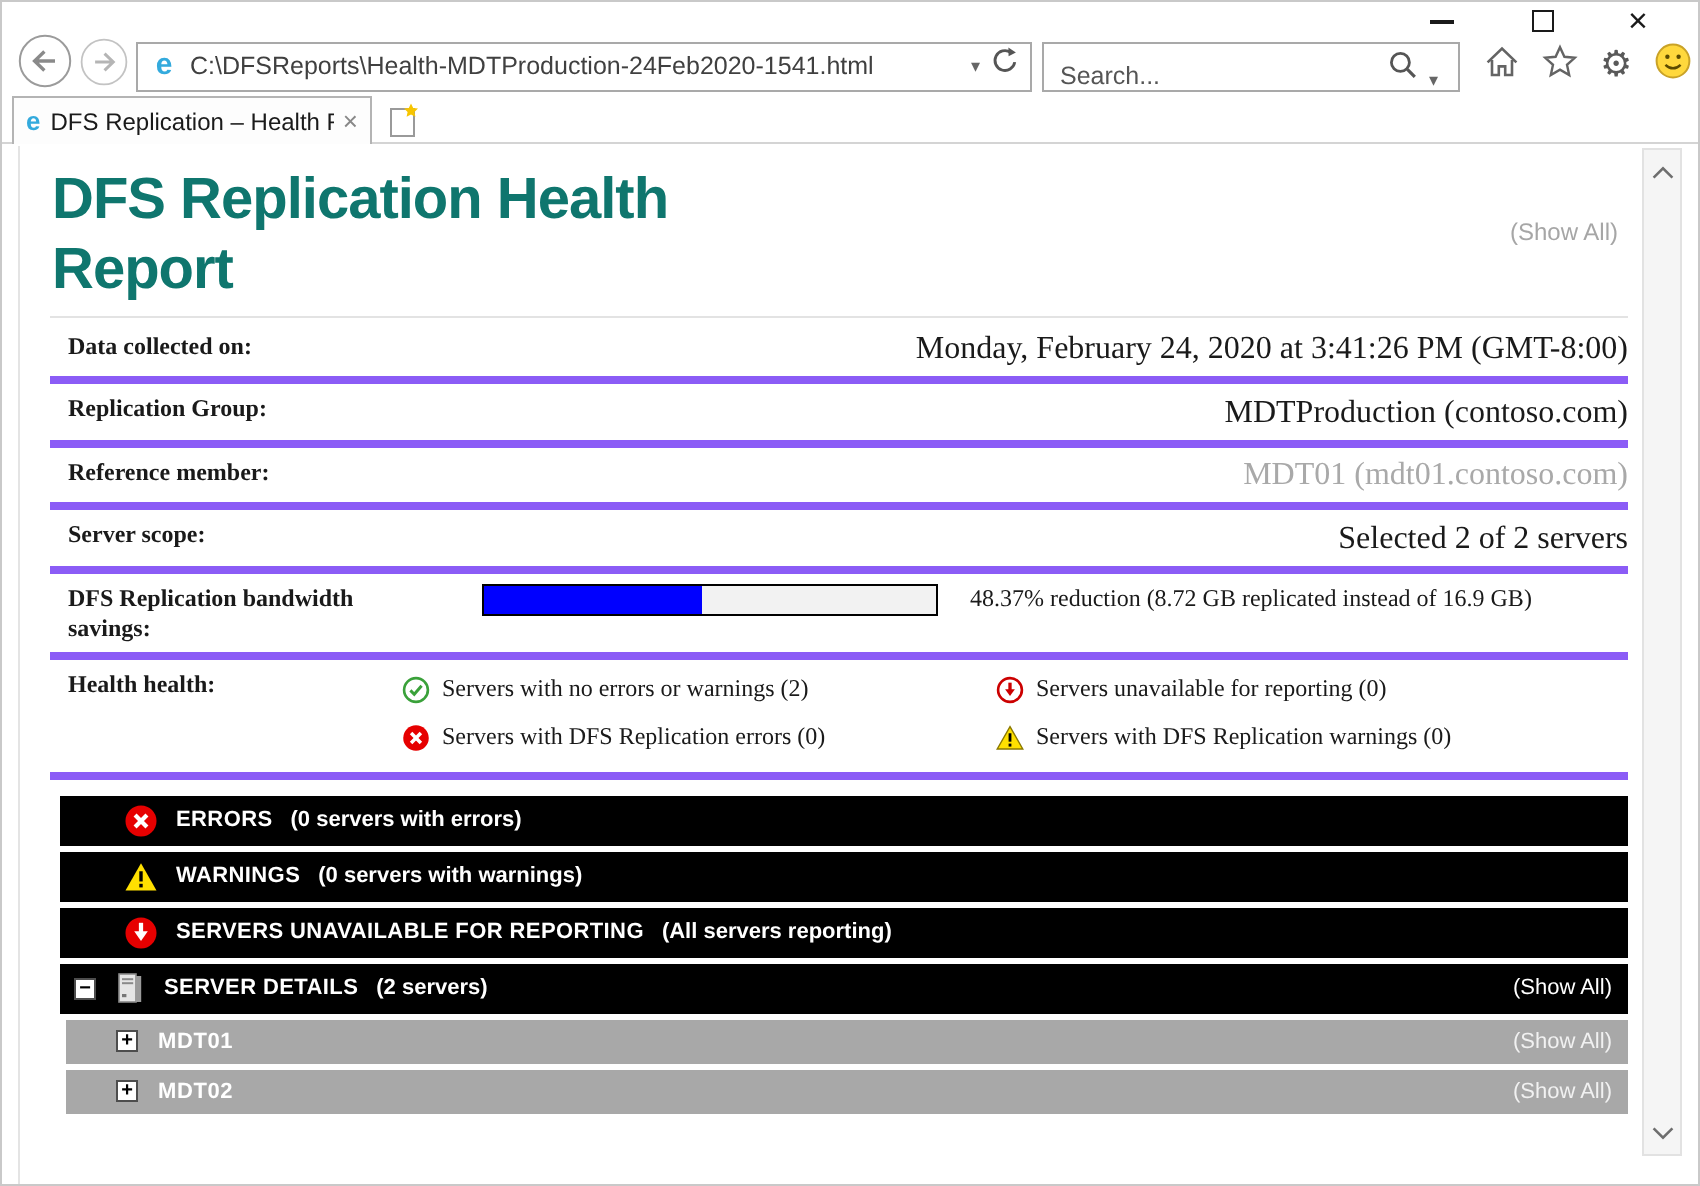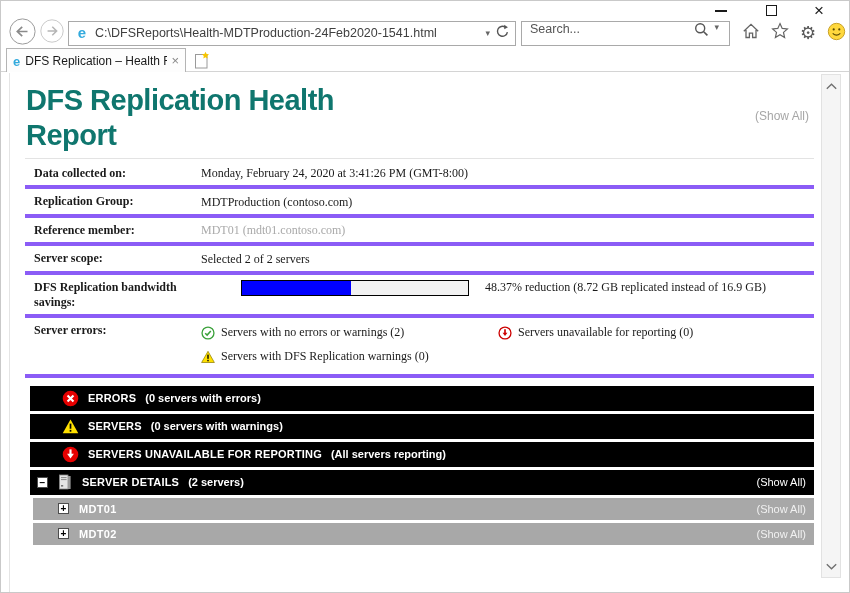--- a/index.html
+++ b/index.html
@@ -15,21 +15,21 @@
   .max-glyph { width:11px; height:11px; border:1.5px solid #1a1a1a; display:block; }
   .close-glyph { font-size:17px; line-height:15px; color:#1a1a1a; }
 
   .toolbar { position:absolute; top:18px; left:0; right:0; height:28px; display:flex; align-items:center; padding-left:8px; }
   .navbtn { flex:none; margin-right:4px; }
   .addressbar { flex:none; width:448px; height:25px; border:1px solid #a9a9a9; display:flex; align-items:center; padding:0 5px 0 4px; background:#fff; }
   .addr-favicon { flex:none; width:18px; text-align:center; }
   .ie-e { color:#33aadd; font-weight:bold; font-size:15px; font-style:normal; }
   .addr-url { flex:1; border:none; outline:none; font-family:"Liberation Sans",sans-serif; font-size:12.5px; color:#404040; background:transparent; margin-left:4px; min-width:0; }
   .caret { color:#666; font-size:9px; margin:0 5px; }
-  .searchbox { flex:none; width:209px; height:25px; border:1px solid #a9a9a9; margin-left:5px; display:flex; align-items:flex-start; padding:0 5px 0 8px; }
+  .searchbox { flex:none; width:209px; height:25px; border:1px solid #a9a9a9; margin-left:5px; display:flex; align-items:flex-end; padding:0 5px 0 8px; }
   .search-input { flex:1; border:none; outline:none; font-family:"Liberation Sans",sans-serif; font-size:12.5px; color:#000; min-width:0; }
   .search-input::placeholder { color:#555; }
   .tool-icons { display:flex; align-items:center; margin-left:12px; gap:11px; }
   .gear-glyph { font-family:"DejaVu Sans","Liberation Sans",sans-serif; font-size:18px; color:#595959; line-height:18px; }
 
   .tabbar { position:absolute; top:46px; left:0; right:0; height:25px; border-bottom:1px solid #d4d4d4; background:#fff; }
   .tab { position:absolute; left:5px; top:1px; width:180px; height:24px; border:1px solid #b4b4b4; border-bottom:none; background:#fdfdfd; display:flex; align-items:center; padding:0 6px; }
   .tab-title { font-size:12px; color:#1a1a1a; white-space:nowrap; overflow:hidden; flex:1; margin-left:5px; }
   .tab-close { color:#888; font-size:13px; margin-left:4px; cursor:default; }
   .newtab { position:absolute; left:190px; top:3px; width:22px; height:21px; display:flex; align-items:center; justify-content:center; }
@@ -38,21 +38,21 @@
   .page { position:absolute; top:72px; left:0; right:0; bottom:0; background:#fff; }
   .content { position:absolute; left:8px; top:0; right:30px; bottom:0; border-left:1px solid #e4e4e4; padding:0 5px 0 15px; }
 
   .report-head { position:relative; }
   h1 { font-size:29px; font-weight:bold; color:#0f766e; line-height:1.22; max-width:400px; margin:10px 0 4px 1px; letter-spacing:-0.5px; }
   .head-showall { position:absolute; right:5px; top:26px; font-size:12px; color:#a6a6a6; cursor:pointer; }
   .head-rule { border-bottom:1px solid #e3e3e3; margin-bottom:2px; }
 
   .frow { display:flex; border-bottom:4px solid #8b5cf6; padding:5px 0 4px 0; align-items:flex-start;font-family:Liberation Serif, serif; }
   .flabel { flex:none; width:176px; font-weight:bold; font-size:12px; padding-left:9px; }
-  .fvalue { flex:1; font-size:12px; padding-top:0.5px; }
+  .fvalue { flex:1; font-size:16px; padding-top:0.5px;text-align:right; }
   .muted { color:#a9a9a9; }
 
   .bw-wrap { display:flex; align-items:center; flex:1;margin-left:40px; }
   .bw-bar { flex:none; width:228px; height:16px; border:1px solid #000; background:#f2f2f2; }
   .bw-fill { height:100%; background:#0000ff; }
   .bw-text { font-size:12px; margin-left:16px; }
 
   .health-grid { flex:1; display:grid; grid-template-columns:297px auto; row-gap:9px; padding:2px 0 6px 0; }
   .health-item { display:flex; align-items:flex-end; gap:6px; font-size:12px; }
   .icon14 { flex:none; width:14px; height:14px; display:block; }
@@ -196,39 +196,46 @@
       <span class="flabel">DFS Replication bandwidth savings:</span>
       <div class="bw-wrap">
         <div class="bw-bar">
           <div class="bw-fill" style="width: 48.37%; background: rgb(0, 0, 255);"></div>
         </div>
         <span class="bw-text">48.37% reduction (8.72 GB replicated instead of 16.9 GB)</span>
       </div>
     </div>
 
     <div class="frow">
-      <span class="flabel">Server errors:</span>
+      <span class="flabel">Health health:</span>
       <div class="health-grid">
         <div class="health-item">
           <svg class="icon14" viewBox="0 0 16 16">
             <circle cx="8" cy="8" r="6.8" fill="#fff" stroke="#3aa13a" stroke-width="1.5"></circle>
             <path d="M4.8 8.2 L7 10.4 L11.2 5.6" fill="none" stroke="#3aa13a" stroke-width="1.7"></path>
           </svg>
           <span>Servers with no errors or warnings (2)</span>
         </div>
         <div class="health-item">
           <svg class="icon14" viewBox="0 0 16 16">
             <circle cx="8" cy="8" r="6.8" fill="#fff" stroke="#cc0000" stroke-width="1.5"></circle>
             <path d="M8 3.8 V8.2" stroke="#cc0000" stroke-width="1.9"></path>
             <path d="M5.2 7.6 L8 11.4 L10.8 7.6 Z" fill="#cc0000"></path>
           </svg>
           <span>Servers unavailable for reporting (0)</span>
         </div>
         <div class="health-item">
           <svg class="icon14" viewBox="0 0 16 16">
+            <circle cx="8" cy="8" r="7.3" fill="#e60000"></circle>
+            <path d="M5.2 5.2 L10.8 10.8 M10.8 5.2 L5.2 10.8" stroke="#fff" stroke-width="2"></path>
+          </svg>
+          <span>Servers with DFS Replication errors (0)</span>
+        </div>
+        <div class="health-item">
+          <svg class="icon14" viewBox="0 0 16 16">
             <polygon points="8,1.5 15.3,14.3 0.7,14.3" fill="#ffe000" stroke="#8a7800" stroke-width="0.8"></polygon>
             <rect x="7.2" y="5.3" width="1.6" height="4.8" fill="#000"></rect>
             <rect x="7.2" y="11.2" width="1.6" height="1.7" fill="#000"></rect>
           </svg>
           <span>Servers with DFS Replication warnings (0)</span>
         </div>
       </div>
     </div>
 
     <div class="sections">
@@ -241,21 +248,21 @@
         <span class="sec-title">ERRORS</span>
         <span class="sec-detail">(0 servers with errors)</span>
       </div>
 
       <div class="secbar">
         <svg class="icon17" viewBox="0 0 16 16">
           <polygon points="8,1.5 15.3,14.3 0.7,14.3" fill="#ffe000"></polygon>
           <rect x="7.2" y="5.3" width="1.6" height="4.8" fill="#000"></rect>
           <rect x="7.2" y="11.2" width="1.6" height="1.7" fill="#000"></rect>
         </svg>
-        <span class="sec-title">SERVERS</span>
+        <span class="sec-title">WARNINGS</span>
         <span class="sec-detail">(0 servers with warnings)</span>
       </div>
 
       <div class="secbar">
         <svg class="icon17" viewBox="0 0 16 16">
           <circle cx="8" cy="8" r="7.3" fill="#e60000"></circle>
           <path d="M8 3.2 V7.8" stroke="#fff" stroke-width="2"></path>
           <path d="M4.8 7.2 L8 11.8 L11.2 7.2 Z" fill="#fff"></path>
         </svg>
         <span class="sec-title">SERVERS UNAVAILABLE FOR REPORTING</span>

